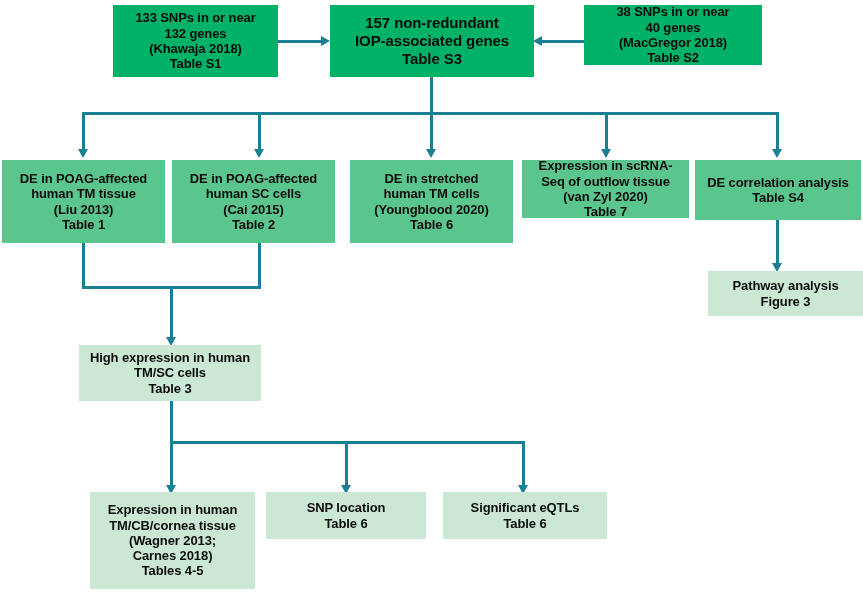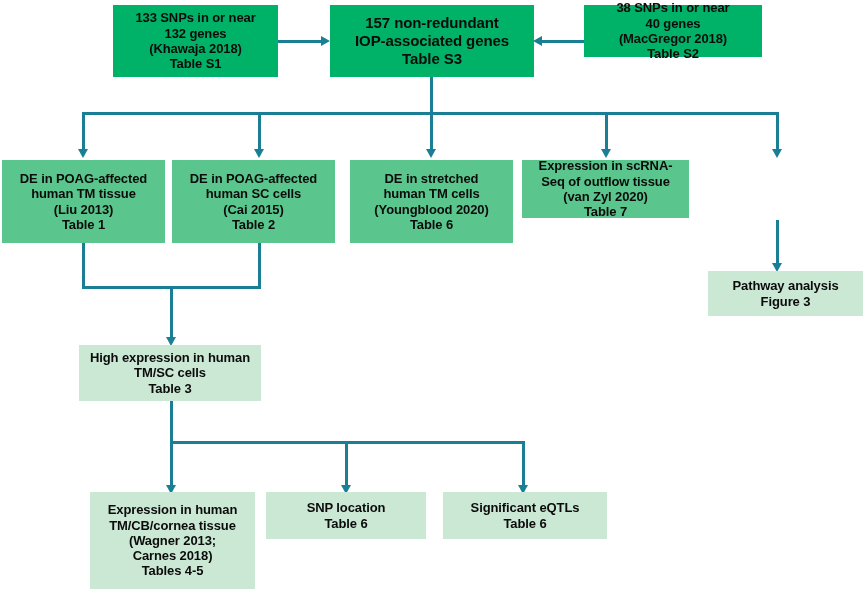--- a/index.html
+++ b/index.html
@@ -73,21 +73,21 @@
     <span class="ln">(Khawaja 2018)</span>
     <span class="ln">Table S1</span>
   </div>
 
   <div class="node tone-dark fs-14" style="left:330px; top:5px; width:204px; height:72px; font-size:15px;">
     <span class="ln">157 non-redundant</span>
     <span class="ln">IOP-associated  genes</span>
     <span class="ln">Table S3</span>
   </div>
 
-  <div class="node tone-dark fs-13" style="left:584px; top:5px; width:178px; height:52px;">
+  <div class="node tone-dark fs-13" style="left:584px; top:5px; width:178px; height:60px;">
     <span class="ln">38 SNPs in or near</span>
     <span class="ln">40 genes</span>
     <span class="ln">(MacGregor 2018)</span>
     <span class="ln">Table S2</span>
   </div>
 
   <div class="edge h" style="left:278px; top:40px; width:44px;"></div>
   <div class="arrow right" style="left:321px; top:36px;"></div>
 
   <div class="edge h" style="left:542px; top:40px; width:42px;"></div>
@@ -132,20 +132,24 @@
     <span class="ln">Table 6</span>
   </div>
 
   <div class="node tone-mid fs-13" style="left:522px; top:160px; width:167px; height:58px;">
     <span class="ln">Expression in scRNA-</span>
     <span class="ln">Seq of outflow tissue</span>
     <span class="ln">(van Zyl  2020)</span>
     <span class="ln">Table 7</span>
   </div>
 
+  <div class="node tone-mid fs-13" style="left:695px; top:160px; width:166px; height:60px;">
+    <span class="ln">DE correlation analysis</span>
+    <span class="ln">Table S4</span>
+  </div>
 
   <div class="edge v" style="left:776px; top:220px; height:44px;"></div>
   <div class="arrow down" style="left:772px; top:263px;"></div>
 
   <div class="node tone-pale fs-13" style="left:708px; top:271px; width:155px; height:45px;">
     <span class="ln">Pathway analysis</span>
     <span class="ln">Figure 3</span>
   </div>
 
   <div class="edge v" style="left:82px; top:243px; height:46px;"></div>

